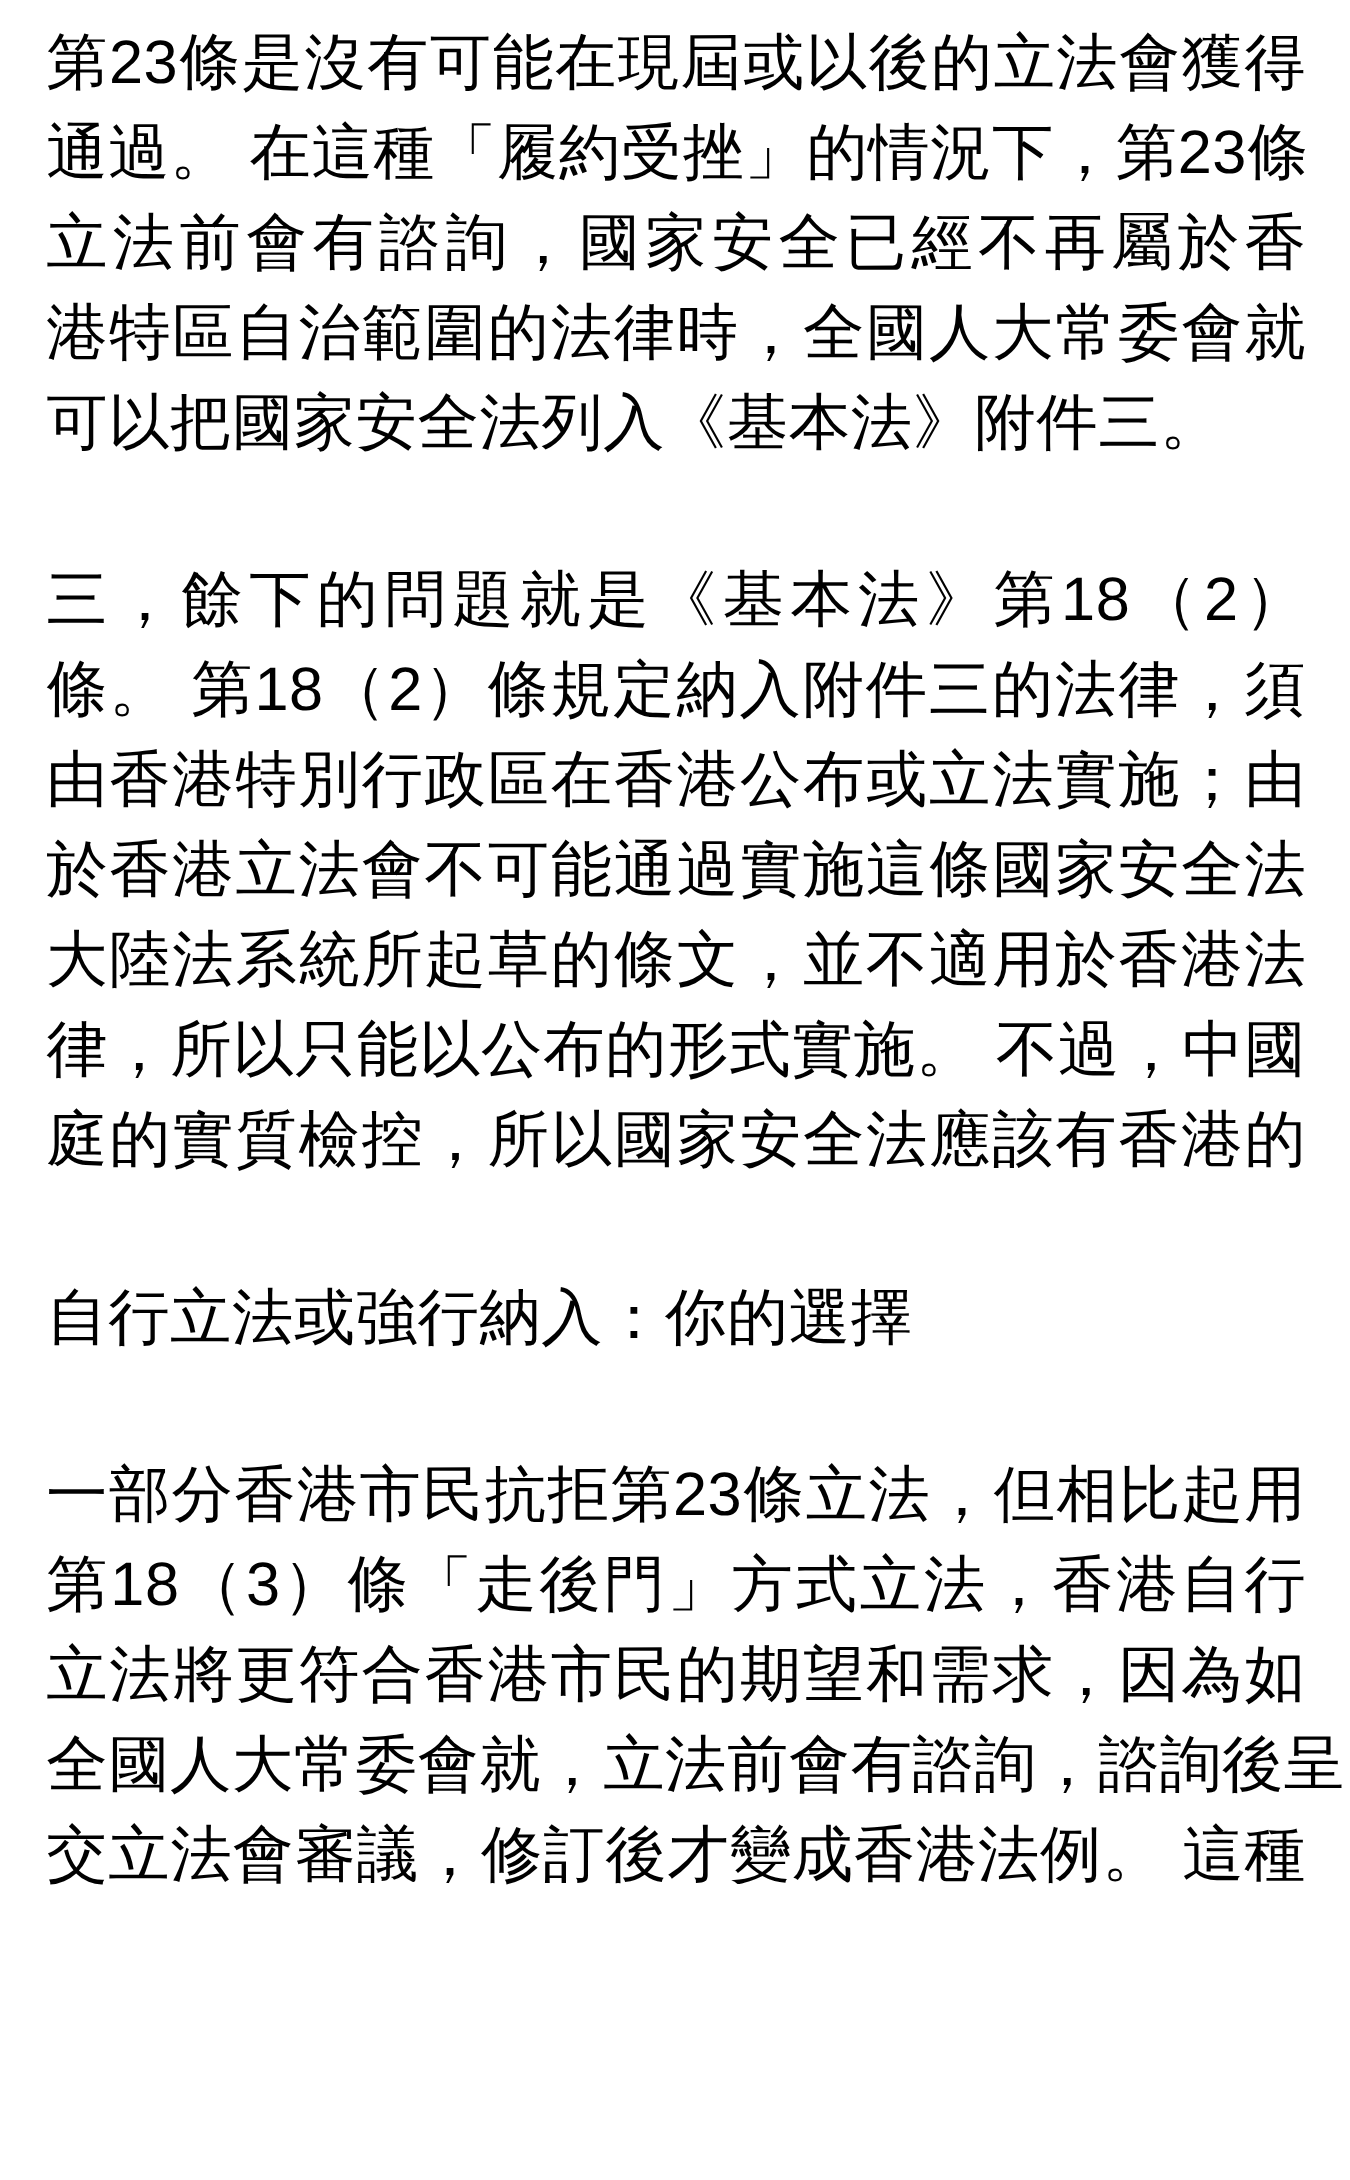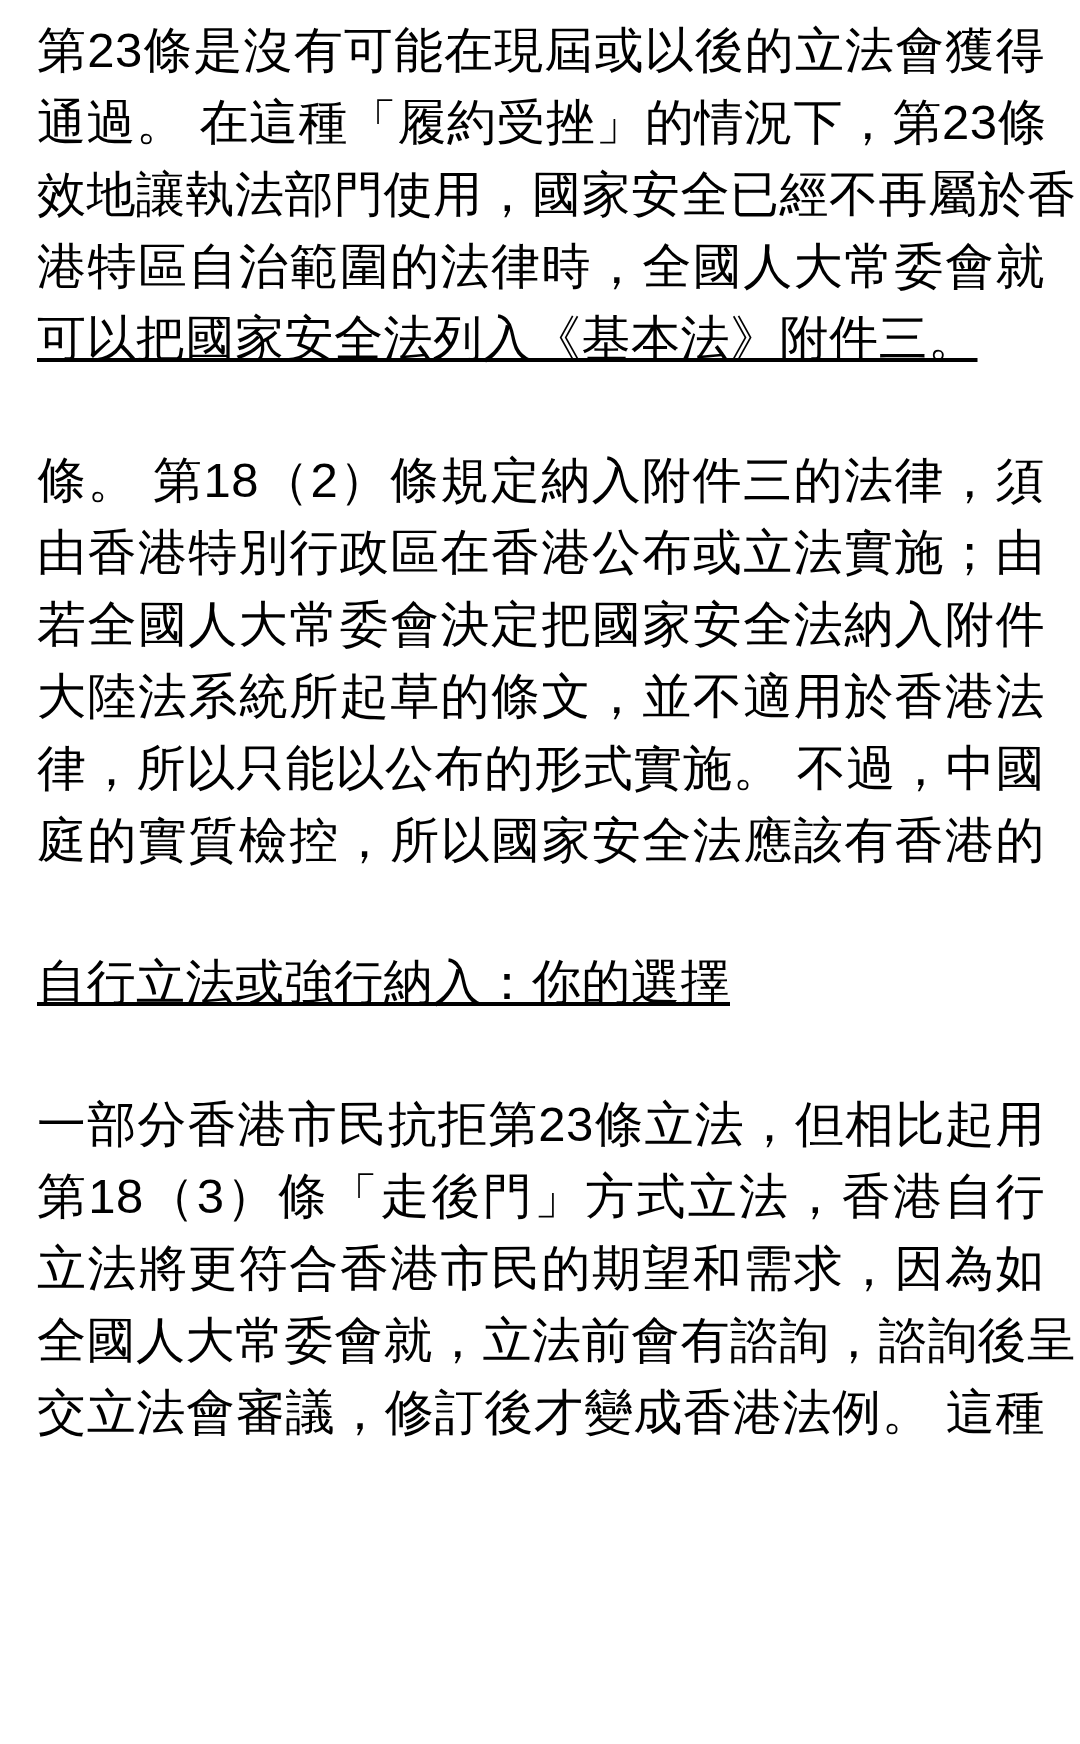--- a/index.html
+++ b/index.html
@@ -34,43 +34,43 @@
     line-height: 72px;
     white-space: nowrap;
     text-align: justify;
     
     text-align-last: justify;
     letter-spacing: 0.5px;
   }
   .line.last {
     text-align: right;
     text-align-last: left;
-    text-decoration: underline;
   }
   .heading .line {
     font-weight: 400; 
   }
 </style>
 </head>
 <body>
 
 <main data-name="article-page">
 
   <section class="para body" data-name="paragraph-1">
     <div class="line" data-name="text-line">第23條是沒有可能在現屆或以後的立法會獲得</div>
     <div class="line" data-name="text-line">通過。 在這種「履約受挫」的情況下，第23條</div>
-    <div class="line" data-name="text-line">效地讓執法部門使用，國家安全已經不再屬於香</div>
+    <div class="line" data-name="text-line">立法前會有諮詢，國家安全已經不再屬於香</div>
     <div class="line" data-name="text-line">港特區自治範圍的法律時，全國人大常委會就</div>
     <div class="line last" data-name="text-line">可以把國家安全法列入《基本法》附件三。</div>
   </section>
 
   <section class="para body" data-name="paragraph-2">
+    <div class="line" data-name="text-line">三，餘下的問題就是《基本法》第18（2）</div>
     <div class="line" data-name="text-line">條。 第18（2）條規定納入附件三的法律，須</div>
     <div class="line" data-name="text-line">由香港特別行政區在香港公布或立法實施；由</div>
-    <div class="line" data-name="text-line">若全國人大常委會決定把國家安全法納入附件</div>
+    <div class="line" data-name="text-line">於香港立法會不可能通過實施這條國家安全法</div>
     <div class="line" data-name="text-line">大陸法系統所起草的條文，並不適用於香港法</div>
     <div class="line" data-name="text-line">律，所以只能以公布的形式實施。 不過，中國</div>
     <div class="line" data-name="text-line">庭的實質檢控，所以國家安全法應該有香港的</div>
   </section>
 
   <section class="para heading" data-name="section-heading">
     <div class="line last" data-name="heading-line">自行立法或強行納入：你的選擇</div>
   </section>
 
   <section class="para body" data-name="paragraph-3">

